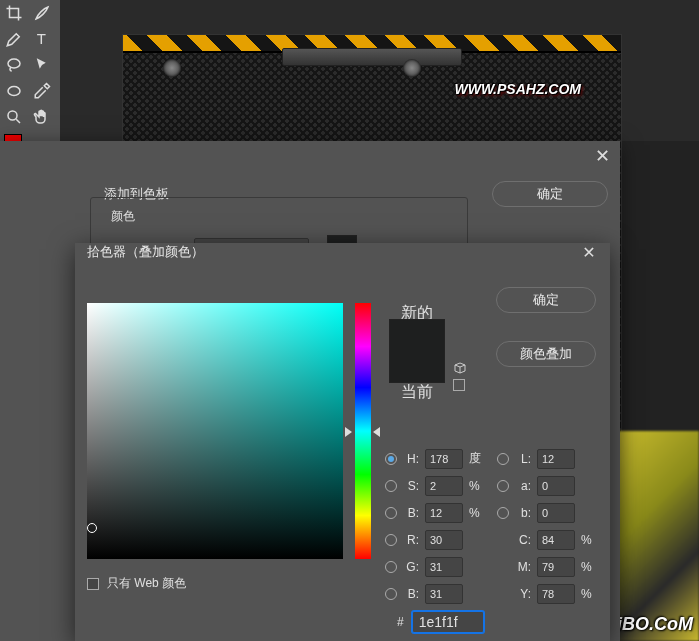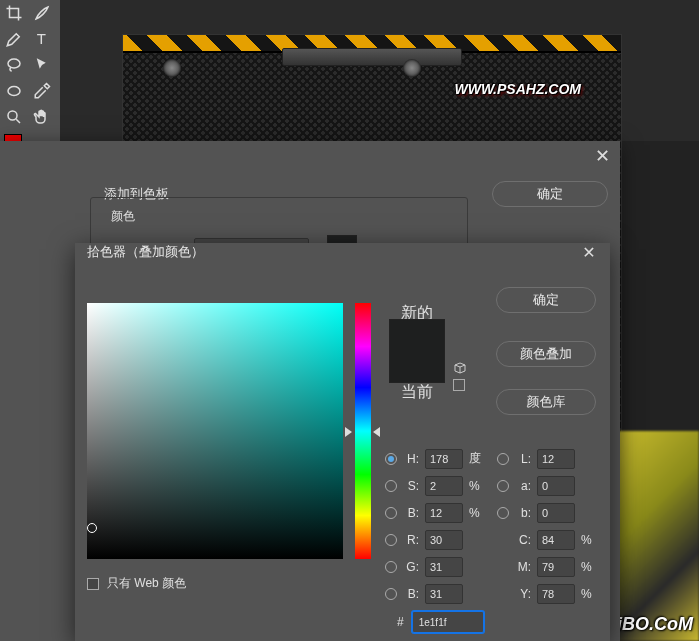--- a/index.html
+++ b/index.html
@@ -78,21 +78,21 @@
   .num-row { display: flex; align-items: center; height: 27px; gap: 6px; }
   .radio { width: 12px; height: 12px; border: 1px solid #aaa; border-radius: 50%; display: inline-flex; align-items: center; justify-content: center; flex-shrink: 0; }
   .radio.checked::after { content: ""; width: 6px; height: 6px; background: #5aa9e6; border-radius: 50%; }
   .num-label { width: 16px; text-align: right; }
   .unit { width: 14px; }
   .num-input { width: 38px; height: 20px; background: #454545; border: 1px solid #333; color: #e0e0e0; font-size: 11px; padding: 0 4px; text-align: left; border-radius: 2px; }
   .num-grid2 { position: absolute; left: 422px; top: 170px; font-size: 12px; color: #e0e0e0; }
   .num-grid3 { position: absolute; left: 440px; top: 251px; font-size: 12px; color: #e0e0e0; }
   
   .hex-row { position: absolute; left: 322px; top: 336px; display: flex; align-items: center; gap: 8px; font-size: 12px; color: #e0e0e0; }
-  .hex-input { width: 72px; height: 22px; background: #454545; border: 1px solid #1473e6; color: #e0e0e0; font-size: 10px; padding: 0 6px; border-radius: 2px; box-shadow: 0 0 0 1px #1473e6; }
+  .hex-input { width: 72px; height: 22px; background: #454545; border: 1px solid #1473e6; color: #e0e0e0; font-size: 14px; padding: 0 6px; border-radius: 2px; box-shadow: 0 0 0 1px #1473e6; }
   
   .webonly { position: absolute; left: 12px; top: 300px; display: flex; align-items: center; gap: 8px; font-size: 12px; color: #e0e0e0; }
   .checkbox { width: 12px; height: 12px; border: 1px solid #aaa; background: #454545; }
 </style>
 </head>
 <body>
 
 <div class="canvas-bg"></div>
 <div class="canvas-image">
   <div class="hazard"></div>
@@ -217,21 +217,20 @@
     <span class="cube-icon"><svg viewBox="0 0 14 14" stroke="#ccc" fill="none">
           <path d="M2 4l5-2 5 2v6l-5 2-5-2V4z M2 4l5 2 5-2 M7 6v6"></path>
         </svg></span>
     <span class="sq-icon"></span>
 
     <div class="btn-col2">
       <div class="ps-btn">确定</div>
       <div style="height:12px"></div>
       <div class="ps-btn">颜色叠加</div>
       <div style="height:6px"></div>
-      <div class="ps-btn">颜色库</div>
     </div>
 
     <div class="num-grid">
       <div class="num-row">
         <span class="radio checked"></span>
         <span class="num-label">H:</span>
         <input class="num-input" value="178" style="">
         <span class="unit">度</span>
       </div>
       <div class="num-row">

